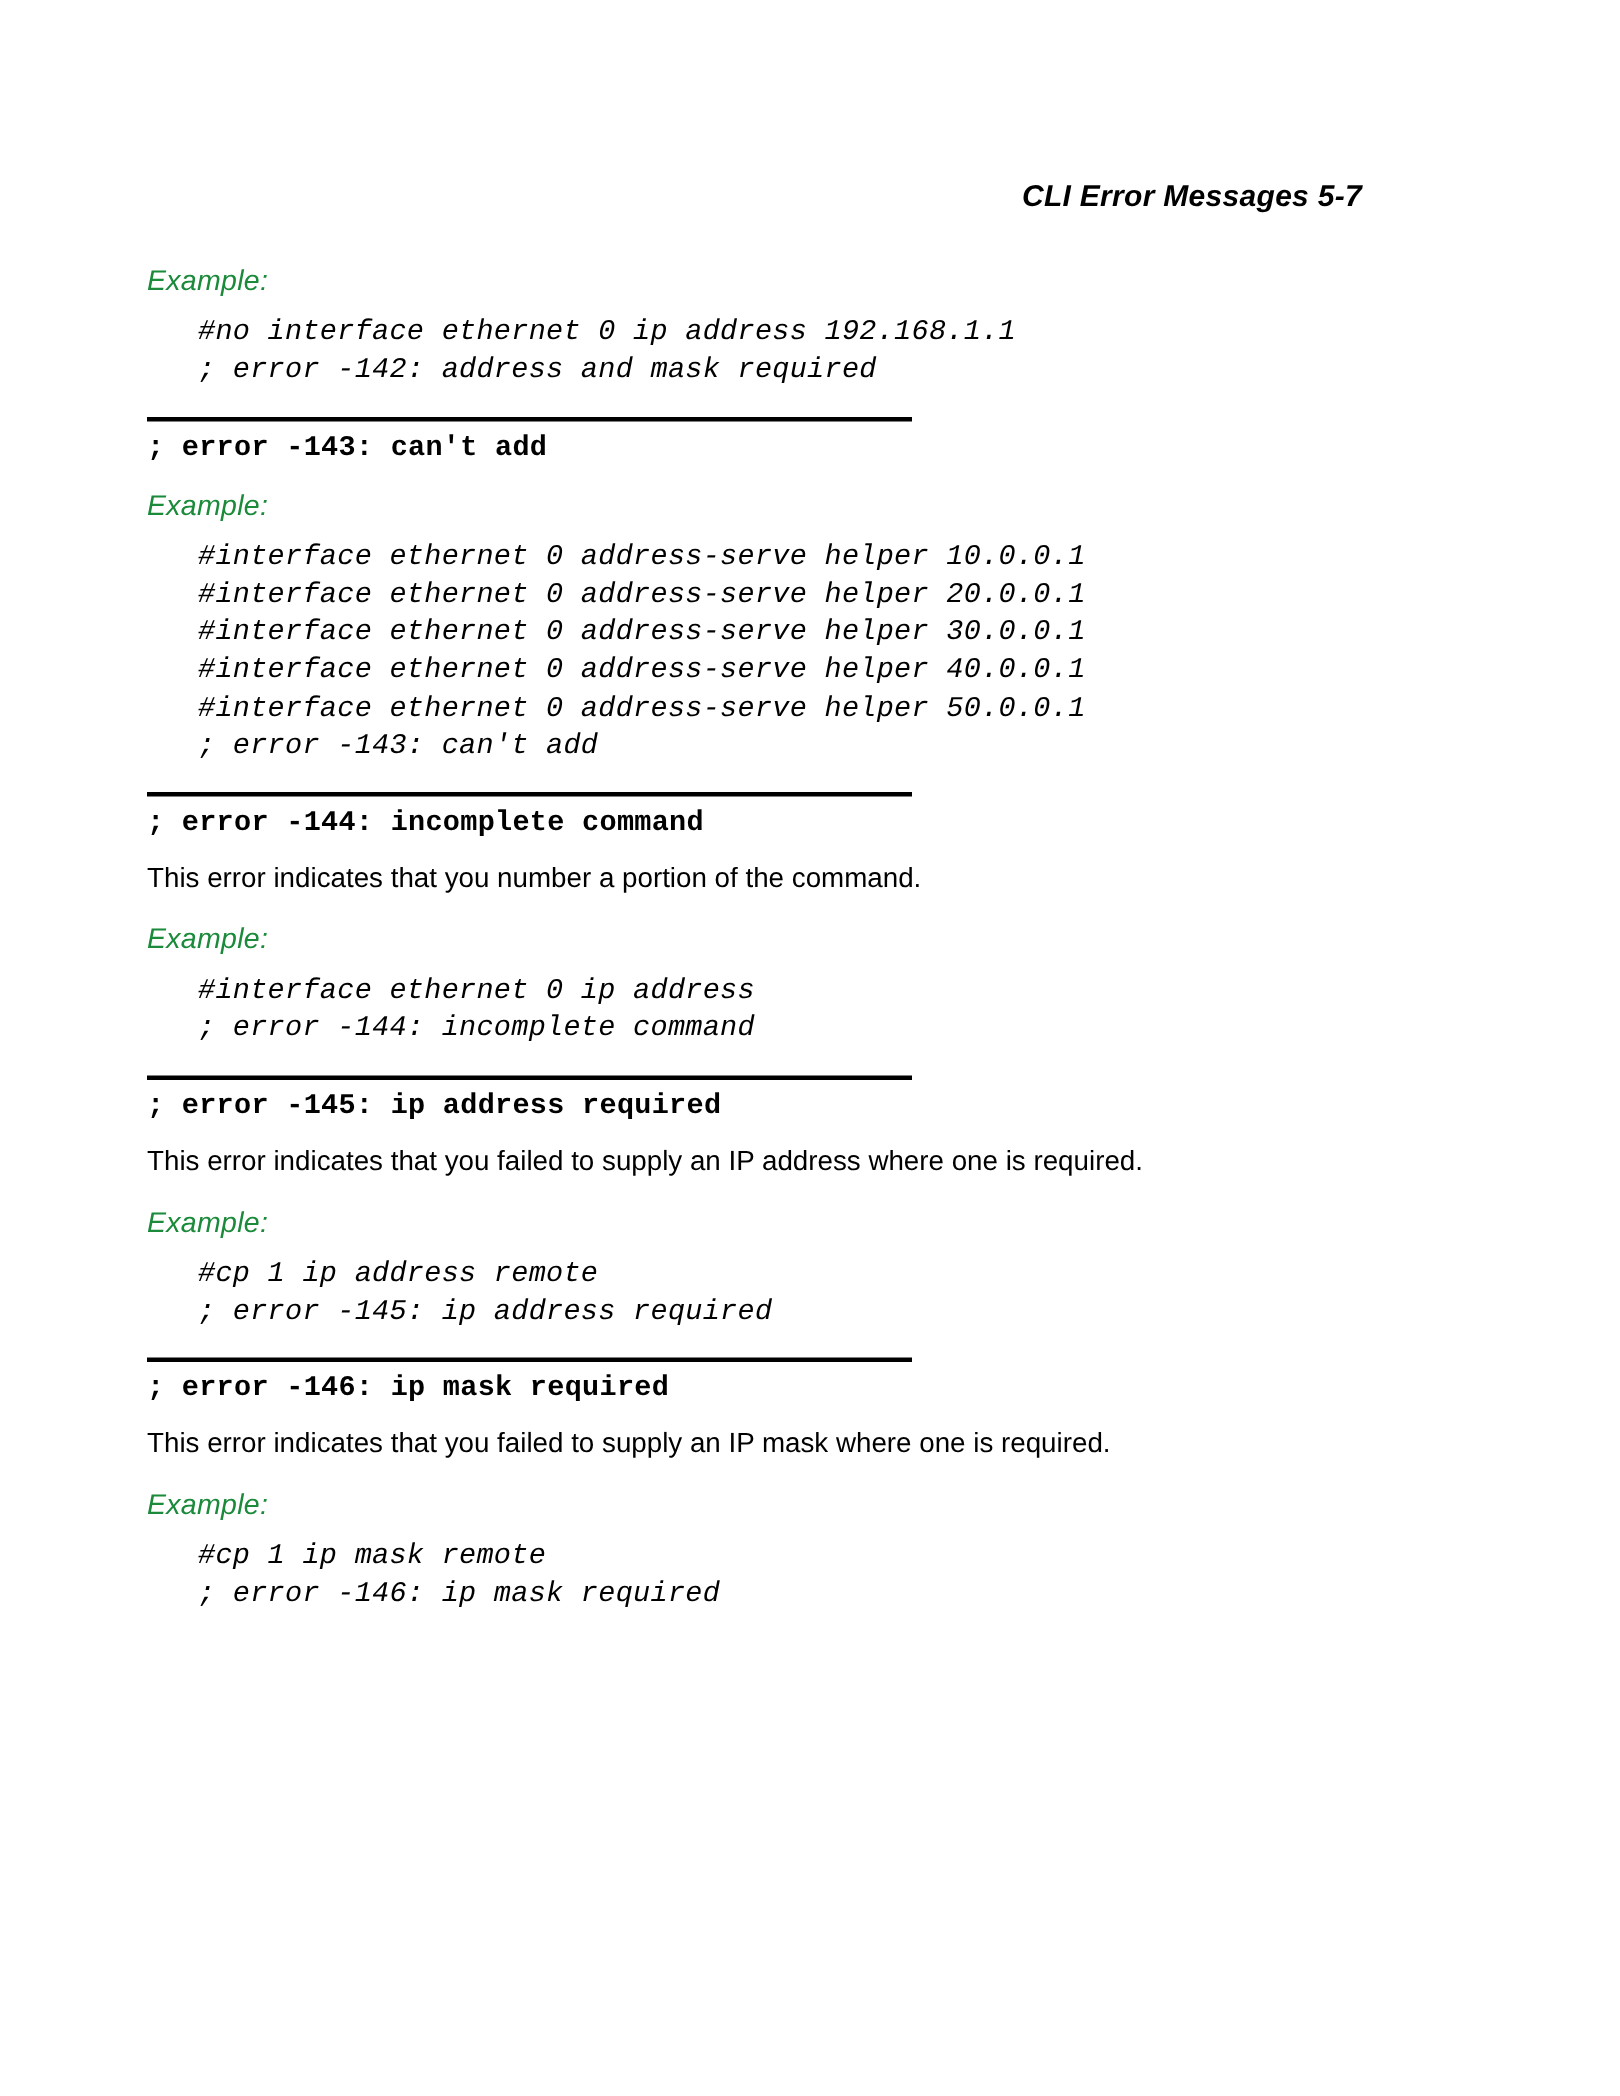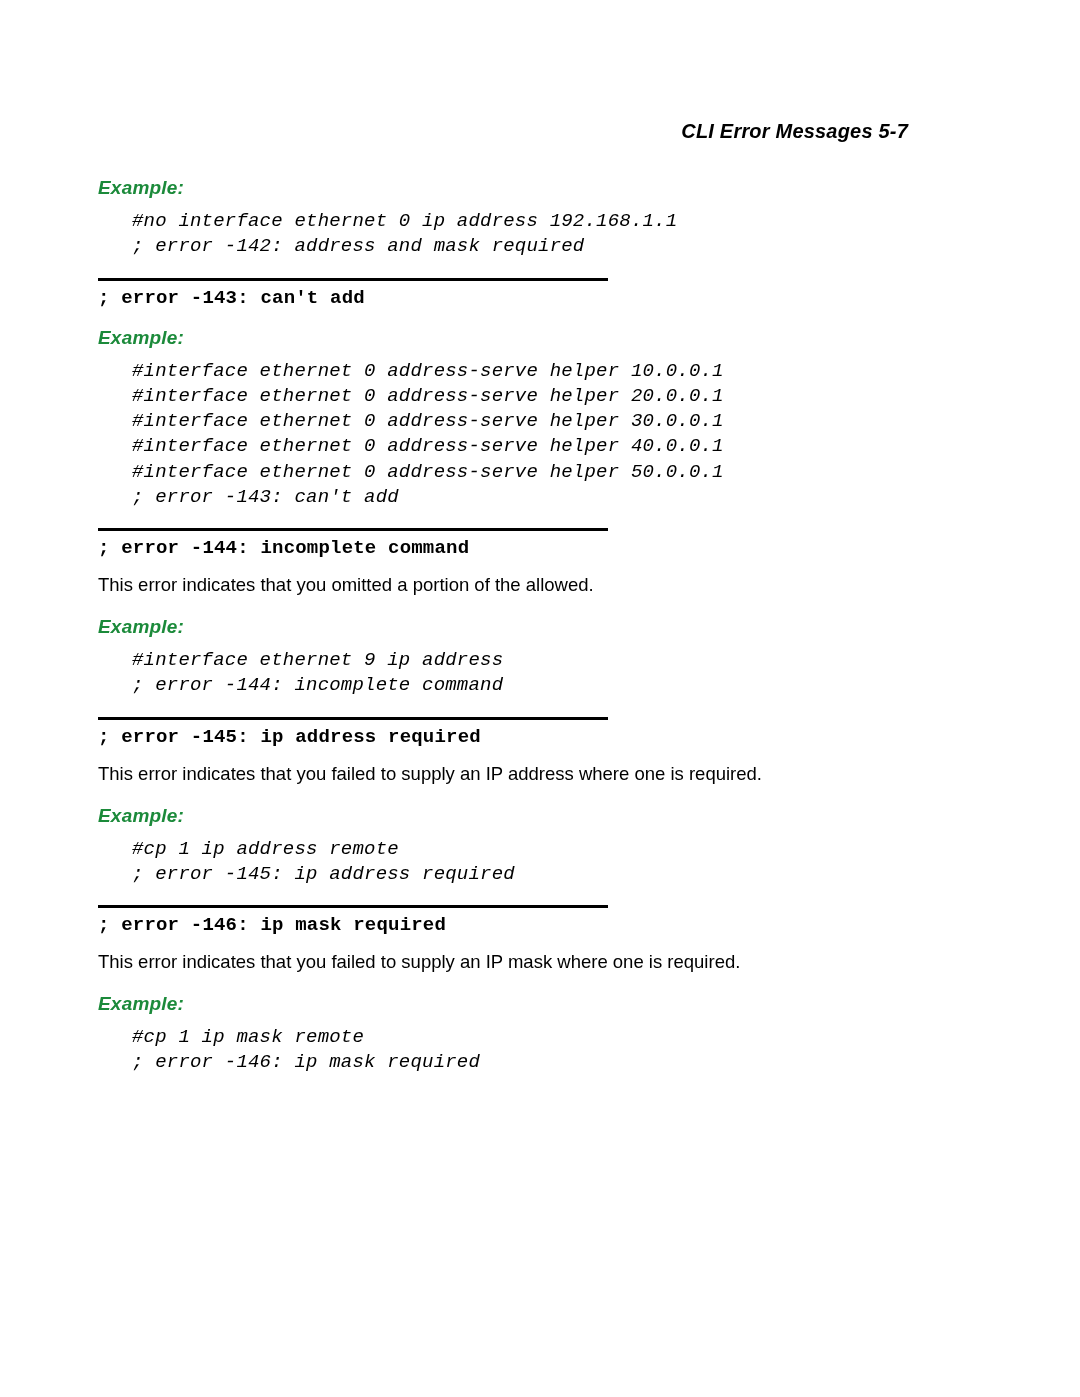--- a/index.html
+++ b/index.html
@@ -21,21 +21,21 @@
     font-family: "Gill Sans", "Trebuchet MS", Arial, sans-serif;
     font-weight: 700;
     font-style: italic;
     font-size: 20px;
     text-align: right;
     margin-bottom: 34px;
     letter-spacing: 0.2px;
   }
   .example-label {
     font-family: "Gill Sans", "Trebuchet MS", Arial, sans-serif;
-    font-weight: 700;
+    font-weight: 400;
     font-style: italic;
     font-size: 19px;
     color: #1b8a3a;
     margin: 18px 0 10px 0;
     letter-spacing: 0.2px;
   }
   .codeblock {
     font-family: "Courier New", Courier, monospace;
     font-size: 19px;
     line-height: 1.33;
@@ -80,23 +80,23 @@
   <div class="example-label">Example:</div>
   <div class="codeblock">#interface ethernet 0 address-serve helper 10.0.0.1
 #interface ethernet 0 address-serve helper 20.0.0.1
 #interface ethernet 0 address-serve helper 30.0.0.1
 #interface ethernet 0 address-serve helper 40.0.0.1
 #interface ethernet 0 address-serve helper 50.0.0.1
 ; error -143: can't add</div>
 
   <hr class="rule">
   <div class="error-heading">; error -144: incomplete command</div>
-  <div class="body-text">This error indicates that you omitted a portion of the allowed.</div>
+  <div class="body-text">This error indicates that you number a portion of the command.</div>
   <div class="example-label">Example:</div>
-  <div class="codeblock">#interface ethernet 9 ip address
+  <div class="codeblock">#interface ethernet 0 ip address
 ; error -144: incomplete command</div>
 
   <hr class="rule">
   <div class="error-heading">; error -145: ip address required</div>
   <div class="body-text">This error indicates that you failed to supply an IP address where one is required.</div>
   <div class="example-label">Example:</div>
   <div class="codeblock">#cp 1 ip address remote
 ; error -145: ip address required</div>
 
   <hr class="rule">

